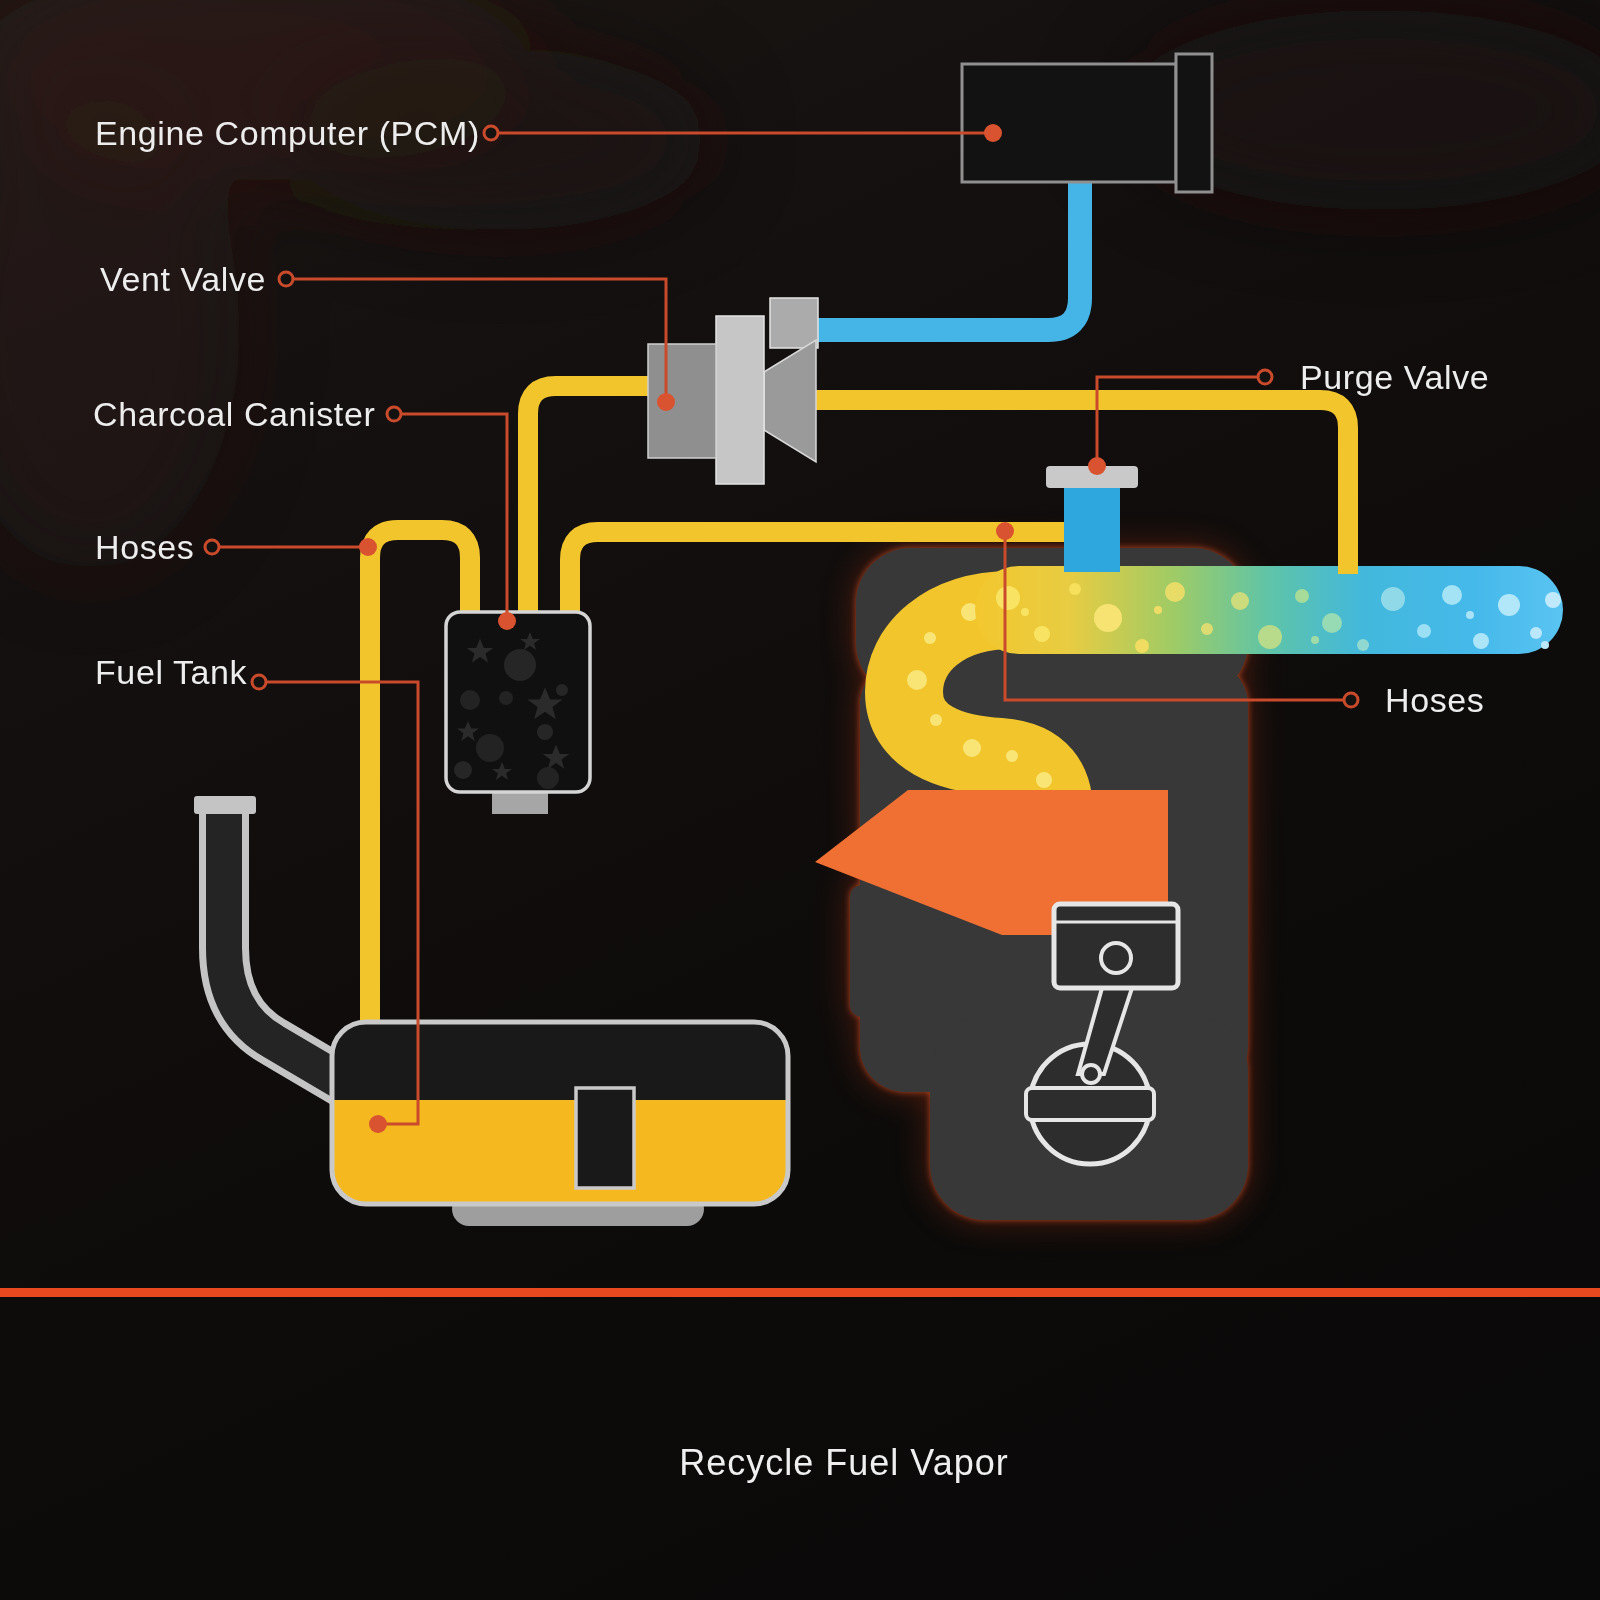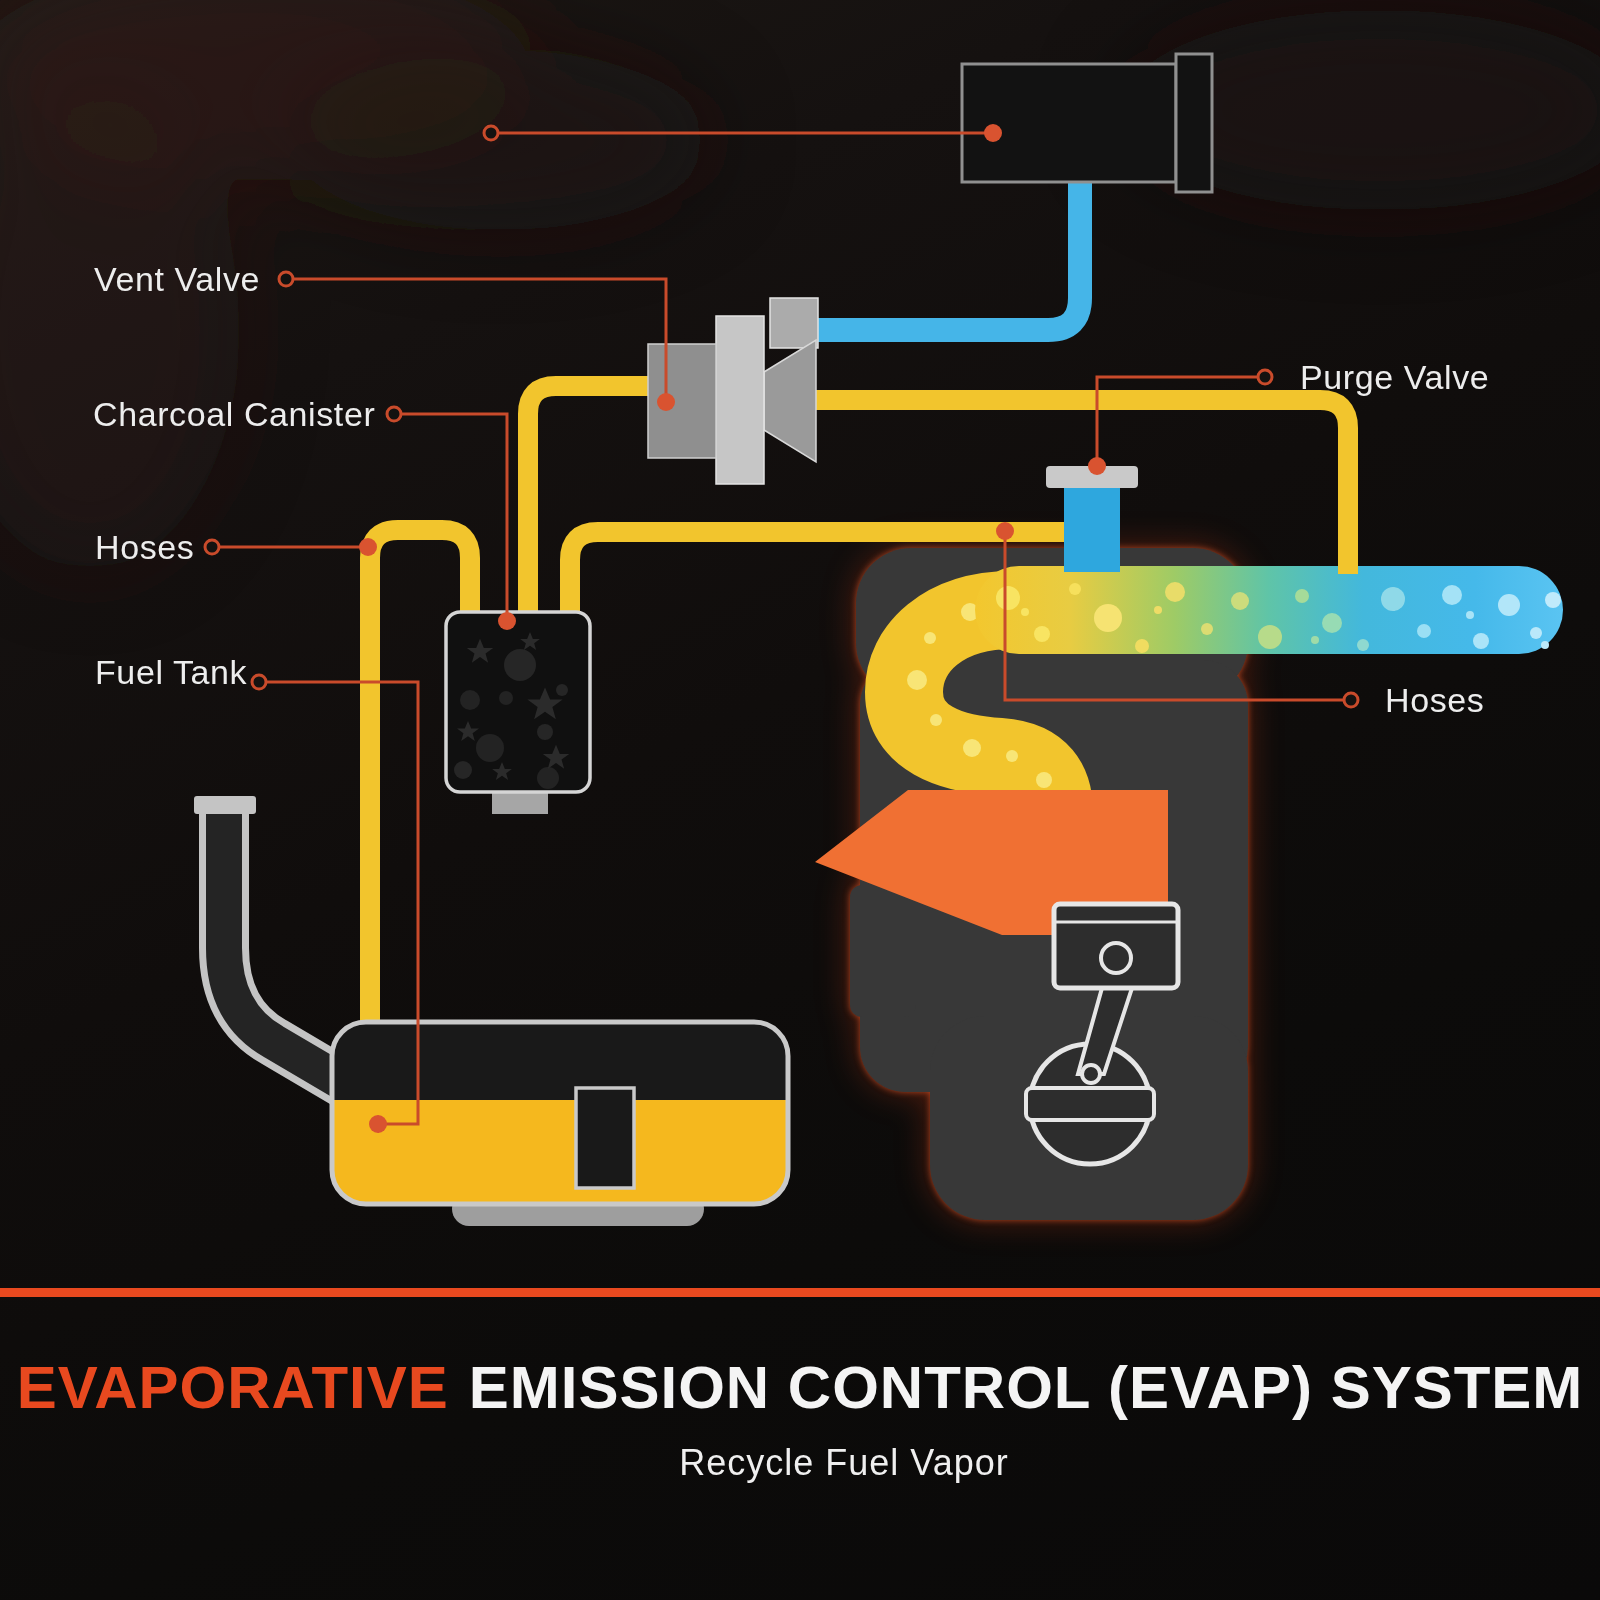--- a/index.html
+++ b/index.html
@@ -212,26 +212,24 @@
         <circle cx="1097" cy="466" r="9" fill="#D95330" stroke="none"></circle>
       </g>
       <g>
         <circle cx="1351" cy="700" r="7" fill="#141210"></circle>
         <polyline points="1344,700 1005,700 1005,534"></polyline>
         <circle cx="1005" cy="531" r="9" fill="#D95330" stroke="none"></circle>
       </g>
     </g>
   </svg>
 
-  <div class="lbl" style="left:94px;top:279px">Vent Valve</div>
+  <div class="lbl" style="left:95px;top:133px">Engine Computer (PCM)</div>
+  <div class="lbl" style="left:100px;top:279px">Vent Valve</div>
   <div class="lbl" style="left:93px;top:414px">Charcoal Canister</div>
   <div class="lbl" style="left:95px;top:547px">Hoses</div>
   <div class="lbl" style="left:95px;top:672px">Fuel Tank</div>
   <div class="lbl" style="left:1300px;top:377px">Purge Valve</div>
   <div class="lbl" style="left:1385px;top:700px">Hoses</div>
 
   <div class="divider"></div>
-  <div class="title">
-    <span class="hl">EVAPORATIVE</span><span>EMISSION CONTROL (EVAP) SYSTEM</span>
-  </div>
   <div class="subtitle">Recycle Fuel Vapor</div>
 
 </div>
 
 </body></html>

